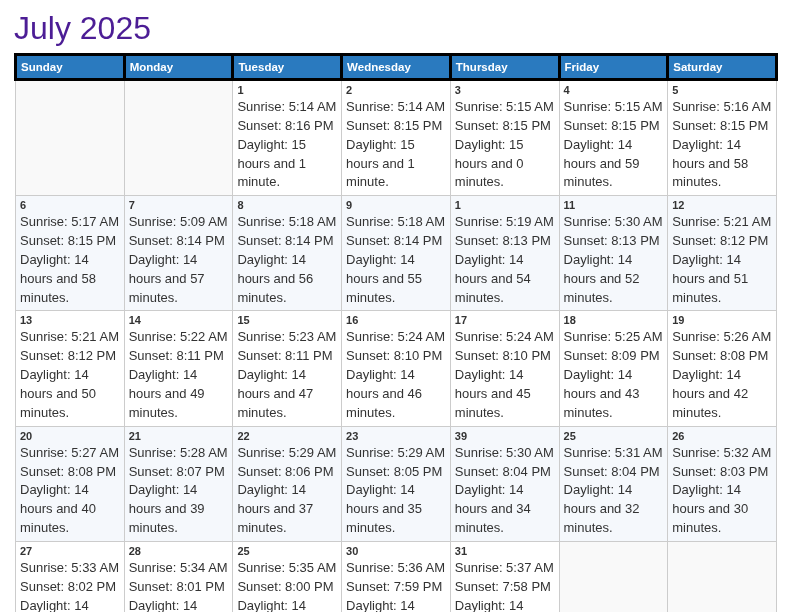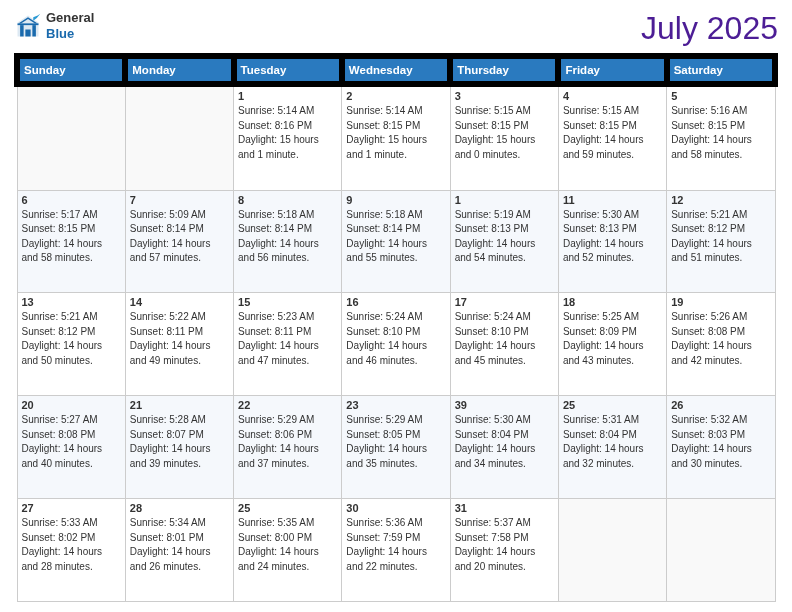--- a/index.html
+++ b/index.html
@@ -57,21 +57,21 @@
       border-collapse: collapse;
       width: 100%;
       table-layout: fixed;
     }
     .calendar th {
       background: #2a7abf;
       color: #fff;
       font-size: 11.5px;
       font-weight: bold;
       padding: 5px 4px;
-      border: 6px solid #000000;
+      border: 3px solid #000000;
       text-align: left;
     }
     .calendar td {
       border: 1px solid #ccc;
       vertical-align: top;
       padding: 3px 4px;
       font-size: 9.5px;
       color: #333;
       height: 78px;
       background: #fff;
@@ -79,48 +79,32 @@
     .calendar td.empty {
       background: #f9f9f9;
     }
     .day-num {
       font-size: 11px;
       font-weight: bold;
       display: block;
       margin-bottom: 2px;
     }
     .cell-info {
-      font-size: 10px;
+      font-size: 13px;
       line-height: 1.45;
       color: #333;
     }
     tr:nth-child(even) td { background: #f5f8fc; }
     tr:nth-child(even) td.empty { background: #eff3f8; }
   </style>
 </head>
 <body>
 
 <div class="page">
   <div class="header">
-    <div class="logo">
-      <svg class="logo-icon" viewBox="0 0 32 32">
-        <polygon points="16,4 28,12 28,28 4,28 4,12" fill="#1a6aad" opacity="0.15"></polygon>
-        <polygon points="16,6 27,13 24,13 16,8 8,13 5,13" fill="#1a6aad"></polygon>
-        <rect x="4" y="13" width="24" height="2" fill="#1a6aad"></rect>
-        <rect x="7" y="15" width="4" height="13" fill="#1a6aad"></rect>
-        <rect x="21" y="15" width="4" height="13" fill="#1a6aad"></rect>
-        <rect x="13" y="20" width="6" height="8" fill="#1a6aad"></rect>
-
-        <path d="M22,6 Q28,4 30,2 Q26,8 22,10 Z" fill="#2a9ad4"></path>
-      </svg>
-      <div class="logo-text">
-        <div class="general">General</div>
-        <div class="blue">Blue</div>
-      </div>
-    </div>
     <div class="title-block">
       <div class="month-title">July 2025</div>
     </div>
   </div>
 
   <table class="calendar">
     <thead>
       <tr>
       <th>Sunday</th>
           <th>Monday</th>

